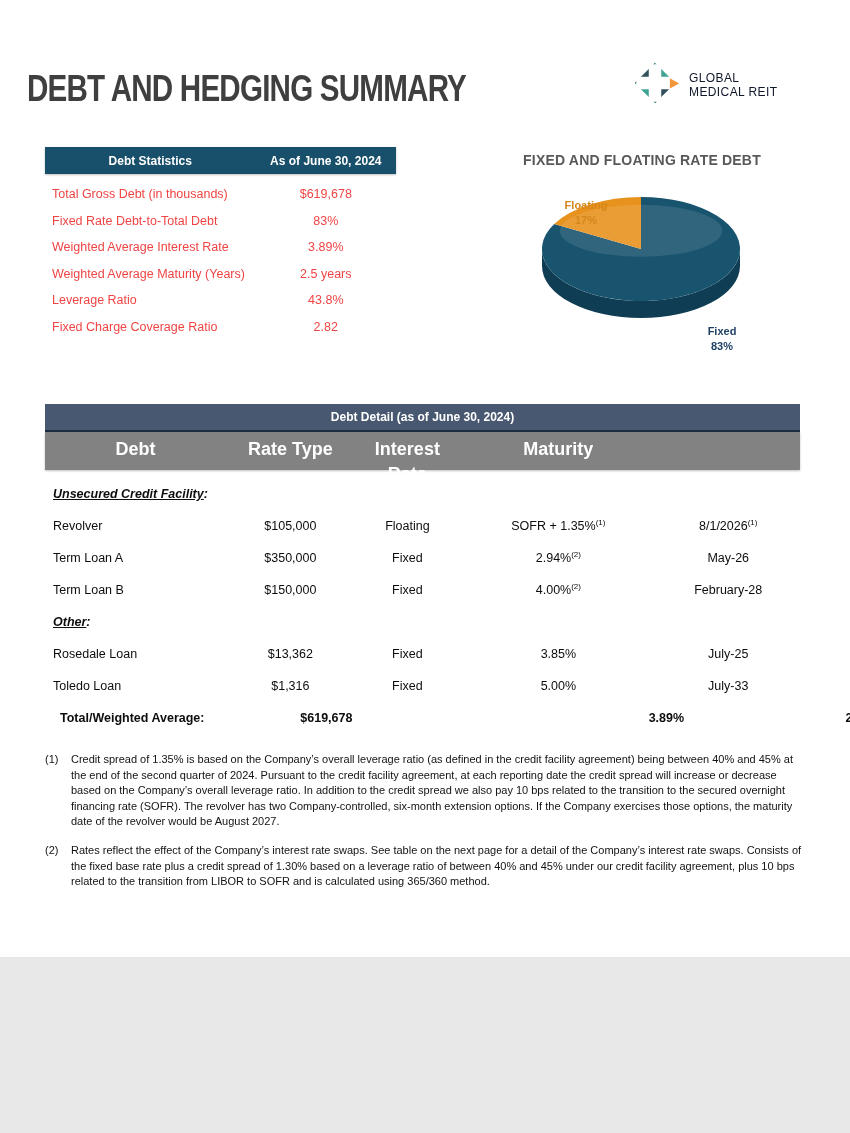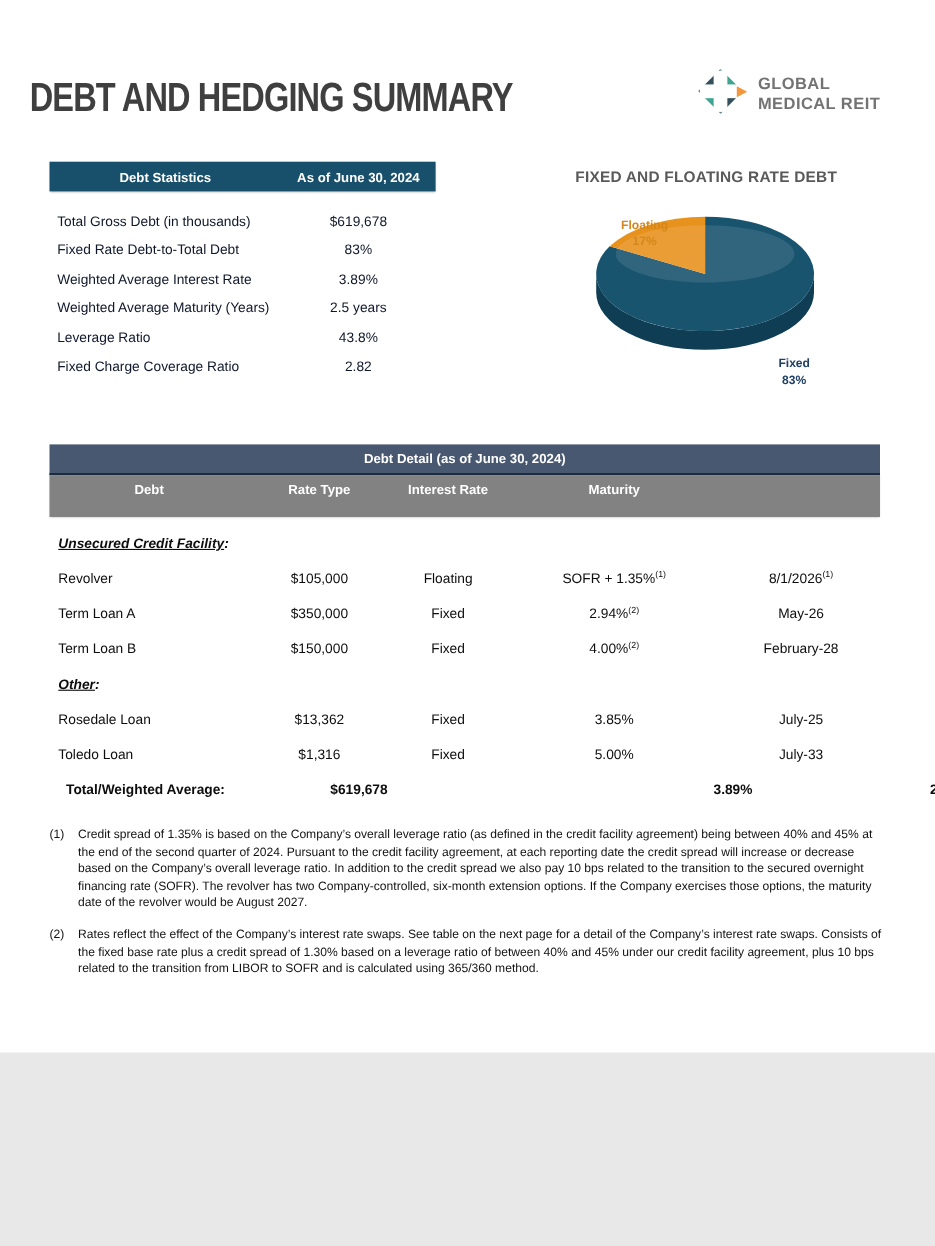--- a/index.html
+++ b/index.html
@@ -11,55 +11,55 @@
   }
 
   
   .page-title{
     position:absolute; left:27px; top:68px;
     font-size:37px; font-weight:bold; color:#3f3f3f;
     letter-spacing:-1px; white-space:nowrap;
     transform:scaleX(.80); transform-origin:left center;
   }
   .logo{ position:absolute; left:630px; top:58px; display:flex; align-items:center; gap:9px; }
-  .logo-text{ font-size:15px; line-height:1.18; color:#737373; font-weight:700; letter-spacing:.4px; }
+  .logo-text{ font-size:12px; line-height:1.18; color:#0f172a; font-weight:400; letter-spacing:.4px; }
 
   
   .stats{ position:absolute; left:45px; top:127px; width:351px; }
   .stats-head{
     display:flex; height:27px; background:#18506B; color:#fff;
     font-size:12px; font-weight:bold; align-items:center;
     box-shadow:0 1px 2px rgba(0,0,0,.25);
     margin-top:20px;
   }
   .stats-head .h1{ width:60%; text-align:center; }
   .stats-head .h2{ width:40%; text-align:center; }
   .stats-body{ padding-top:7px; }
-  .srow{ display:flex; height:26.5px; align-items:flex-end; font-size:12.5px; color:#0f172a; }
+  .srow{ display:flex; height:26.5px; align-items:center; font-size:12.5px; color:#ef4444; }
   .srow .slabel{ width:60%; padding-left:7px; }
   .srow .svalue{ width:40%; text-align:center; }
 
   
   .chart{ position:absolute; left:496px; top:152px; width:292px; }
   .chart-title{ text-align:center; font-size:14px; font-weight:bold; color:#595959; letter-spacing:.2px; }
   .chart-canvas{ position:relative; width:292px; height:178px; margin-top:6px; }
   .pie-label{ position:absolute; text-align:center; font-size:11px; font-weight:bold; line-height:1.35; width:100px; }
   .pie-label.floating{ left:40px; top:24px; color:#D5871B; }
   .pie-label.fixed{ left:176px; top:150px; color:#1F4064; }
 
   
   .detail{ position:absolute; left:45px; top:404px; width:755px; }
   .detail-title{
     height:28px; background:#485870; color:#fff; font-size:12px; font-weight:bold;
     display:flex; align-items:center; justify-content:center;
     border-bottom:2px solid #1C2B3D;
   }
   .detail-head{
     display:grid; grid-template-columns:24% 17% 14% 26% 19%;
-    background:#828282; color:#fff; font-size:12px; font-weight:bold;
+    background:#828282; color:#fff; font-size:18px; font-weight:bold;
     height:38px; align-items:start; padding-top:5px;
     box-shadow:0 1px 2px rgba(0,0,0,.25);
   }
   .detail-head .c{ text-align:center; line-height:1.4; }
   .detail-body{ padding-top:8px; }
   .drow{ display:grid; grid-template-columns:24% 17% 14% 26% 19%; height:32px; align-items:center; font-size:12.5px; color:#0d0d0d; }
   .drow .c{ text-align:center; }
   .drow .c1{ text-align:left; padding-left:8px; }
   .drow.section .sec{ font-weight:bold; font-style:italic; text-decoration:underline; }
   .drow.section .colon{ font-weight:bold; font-style:italic; }

